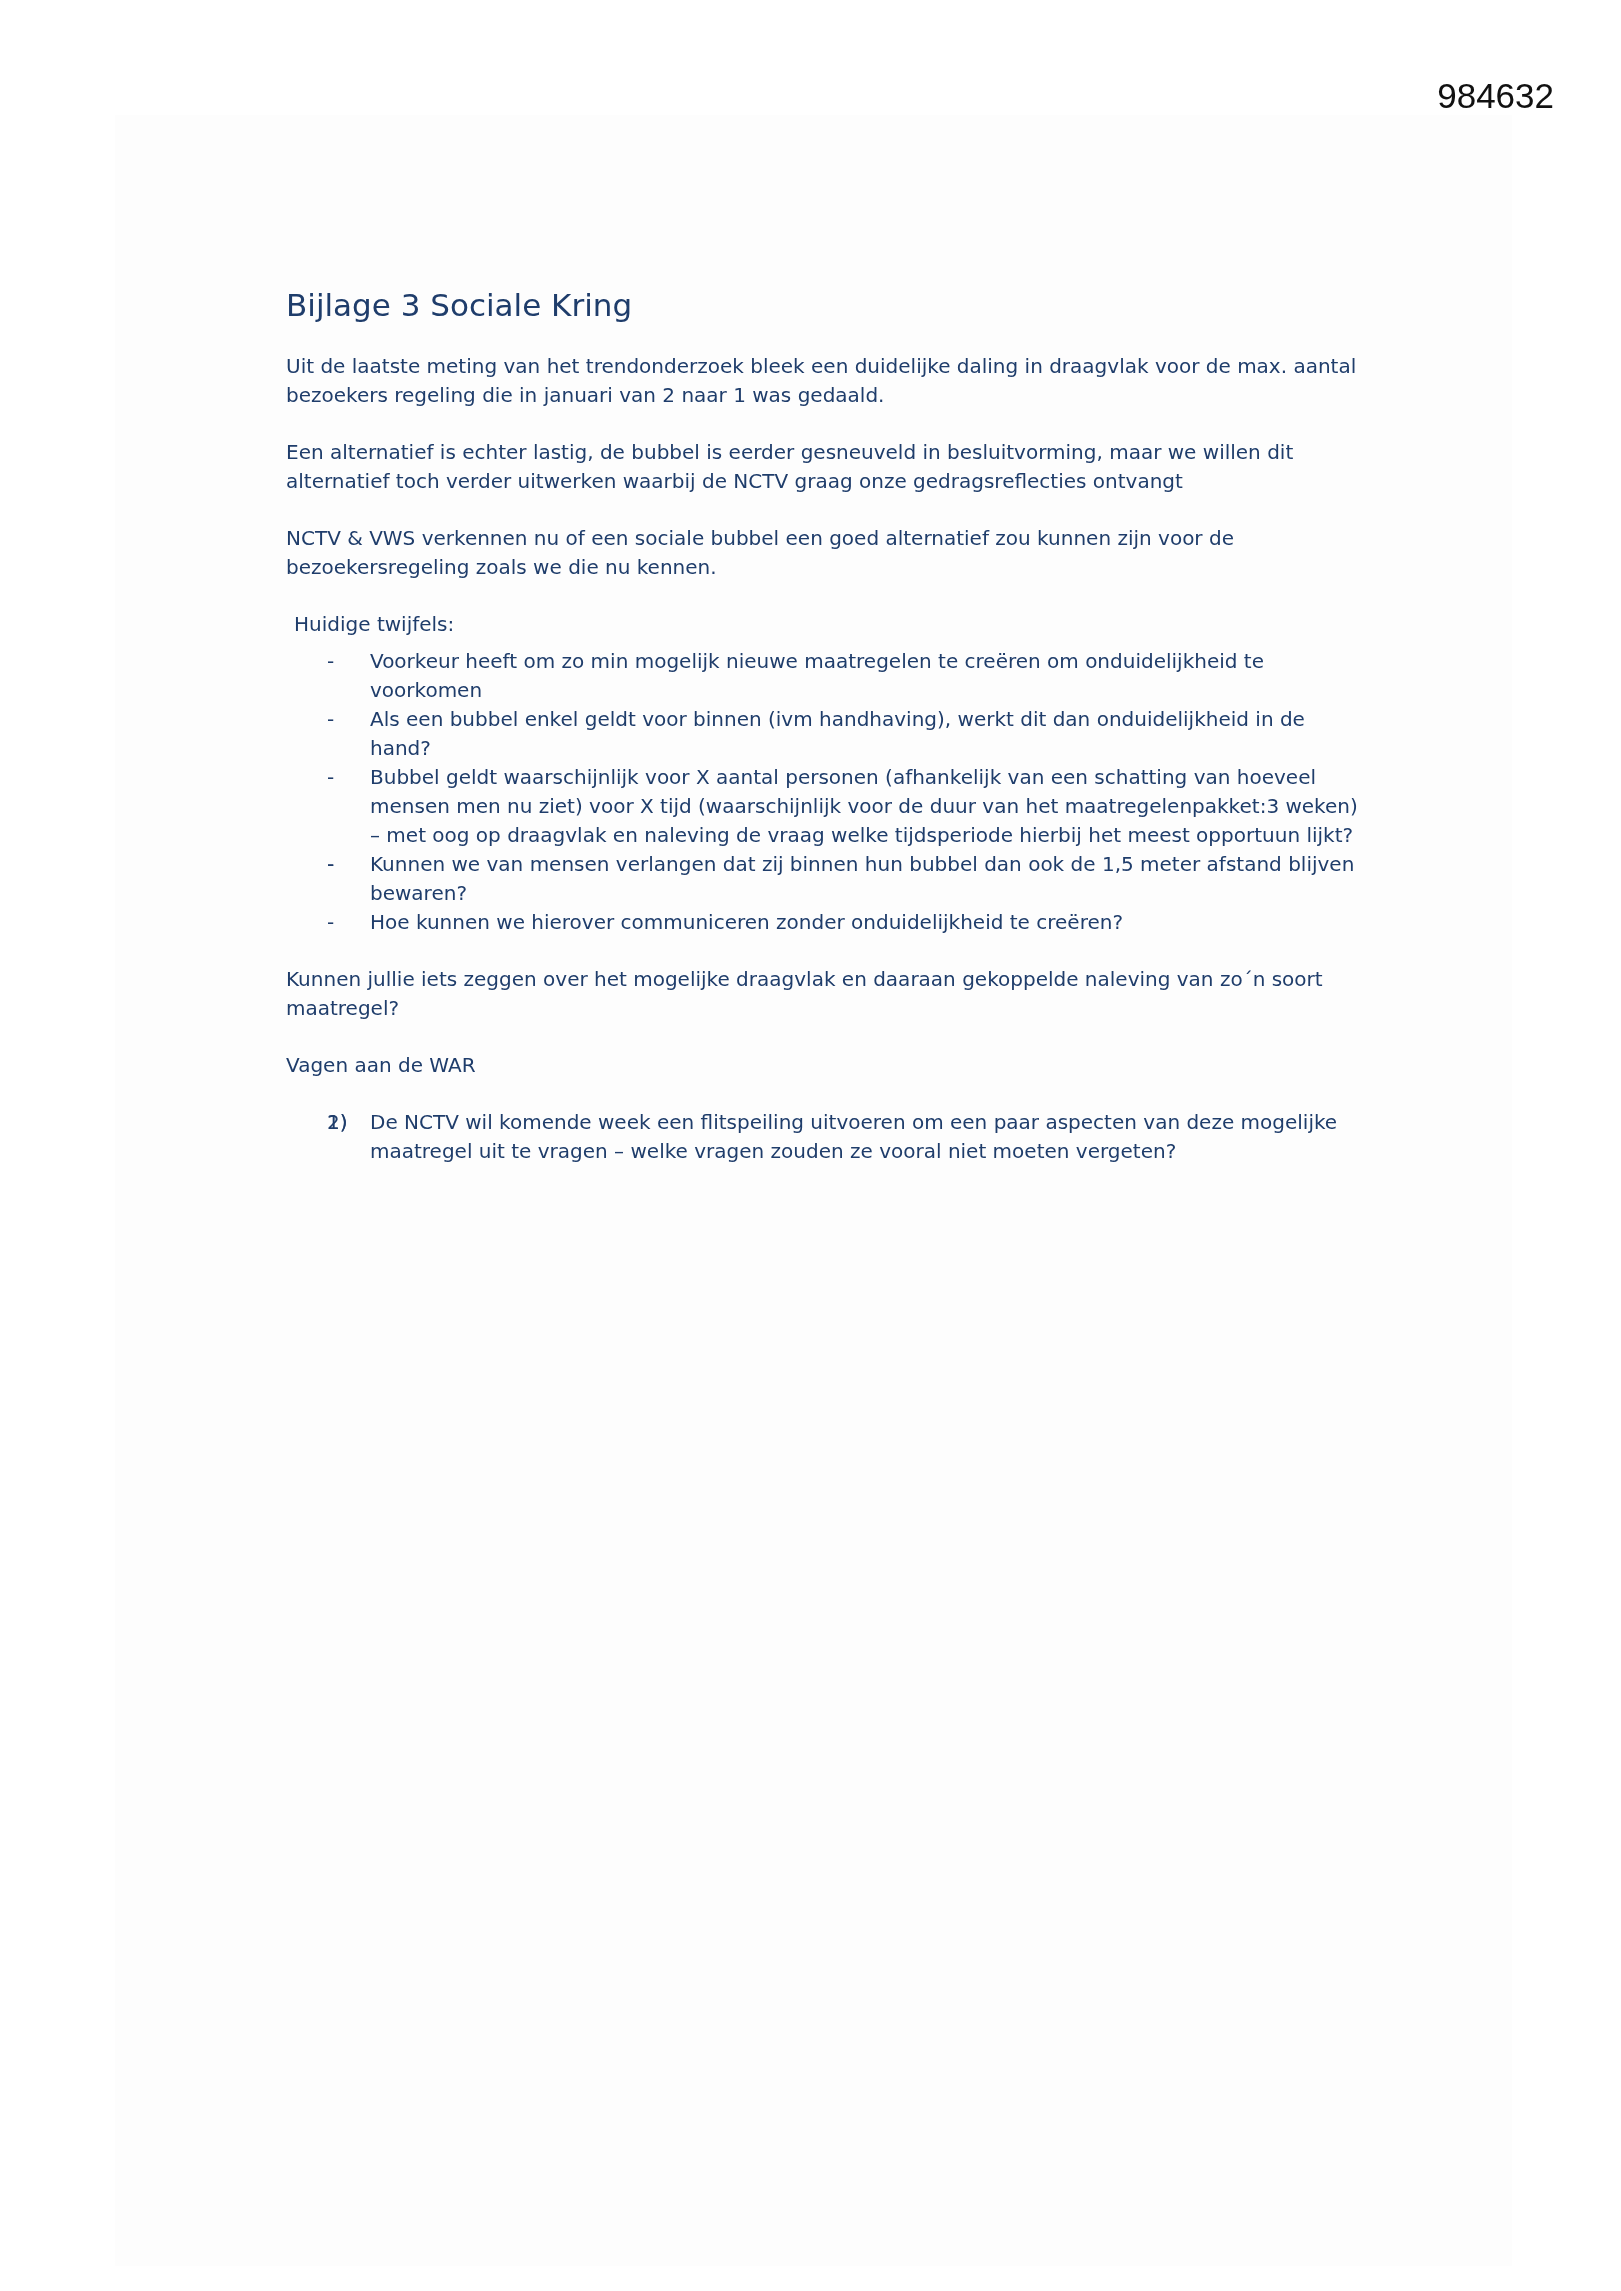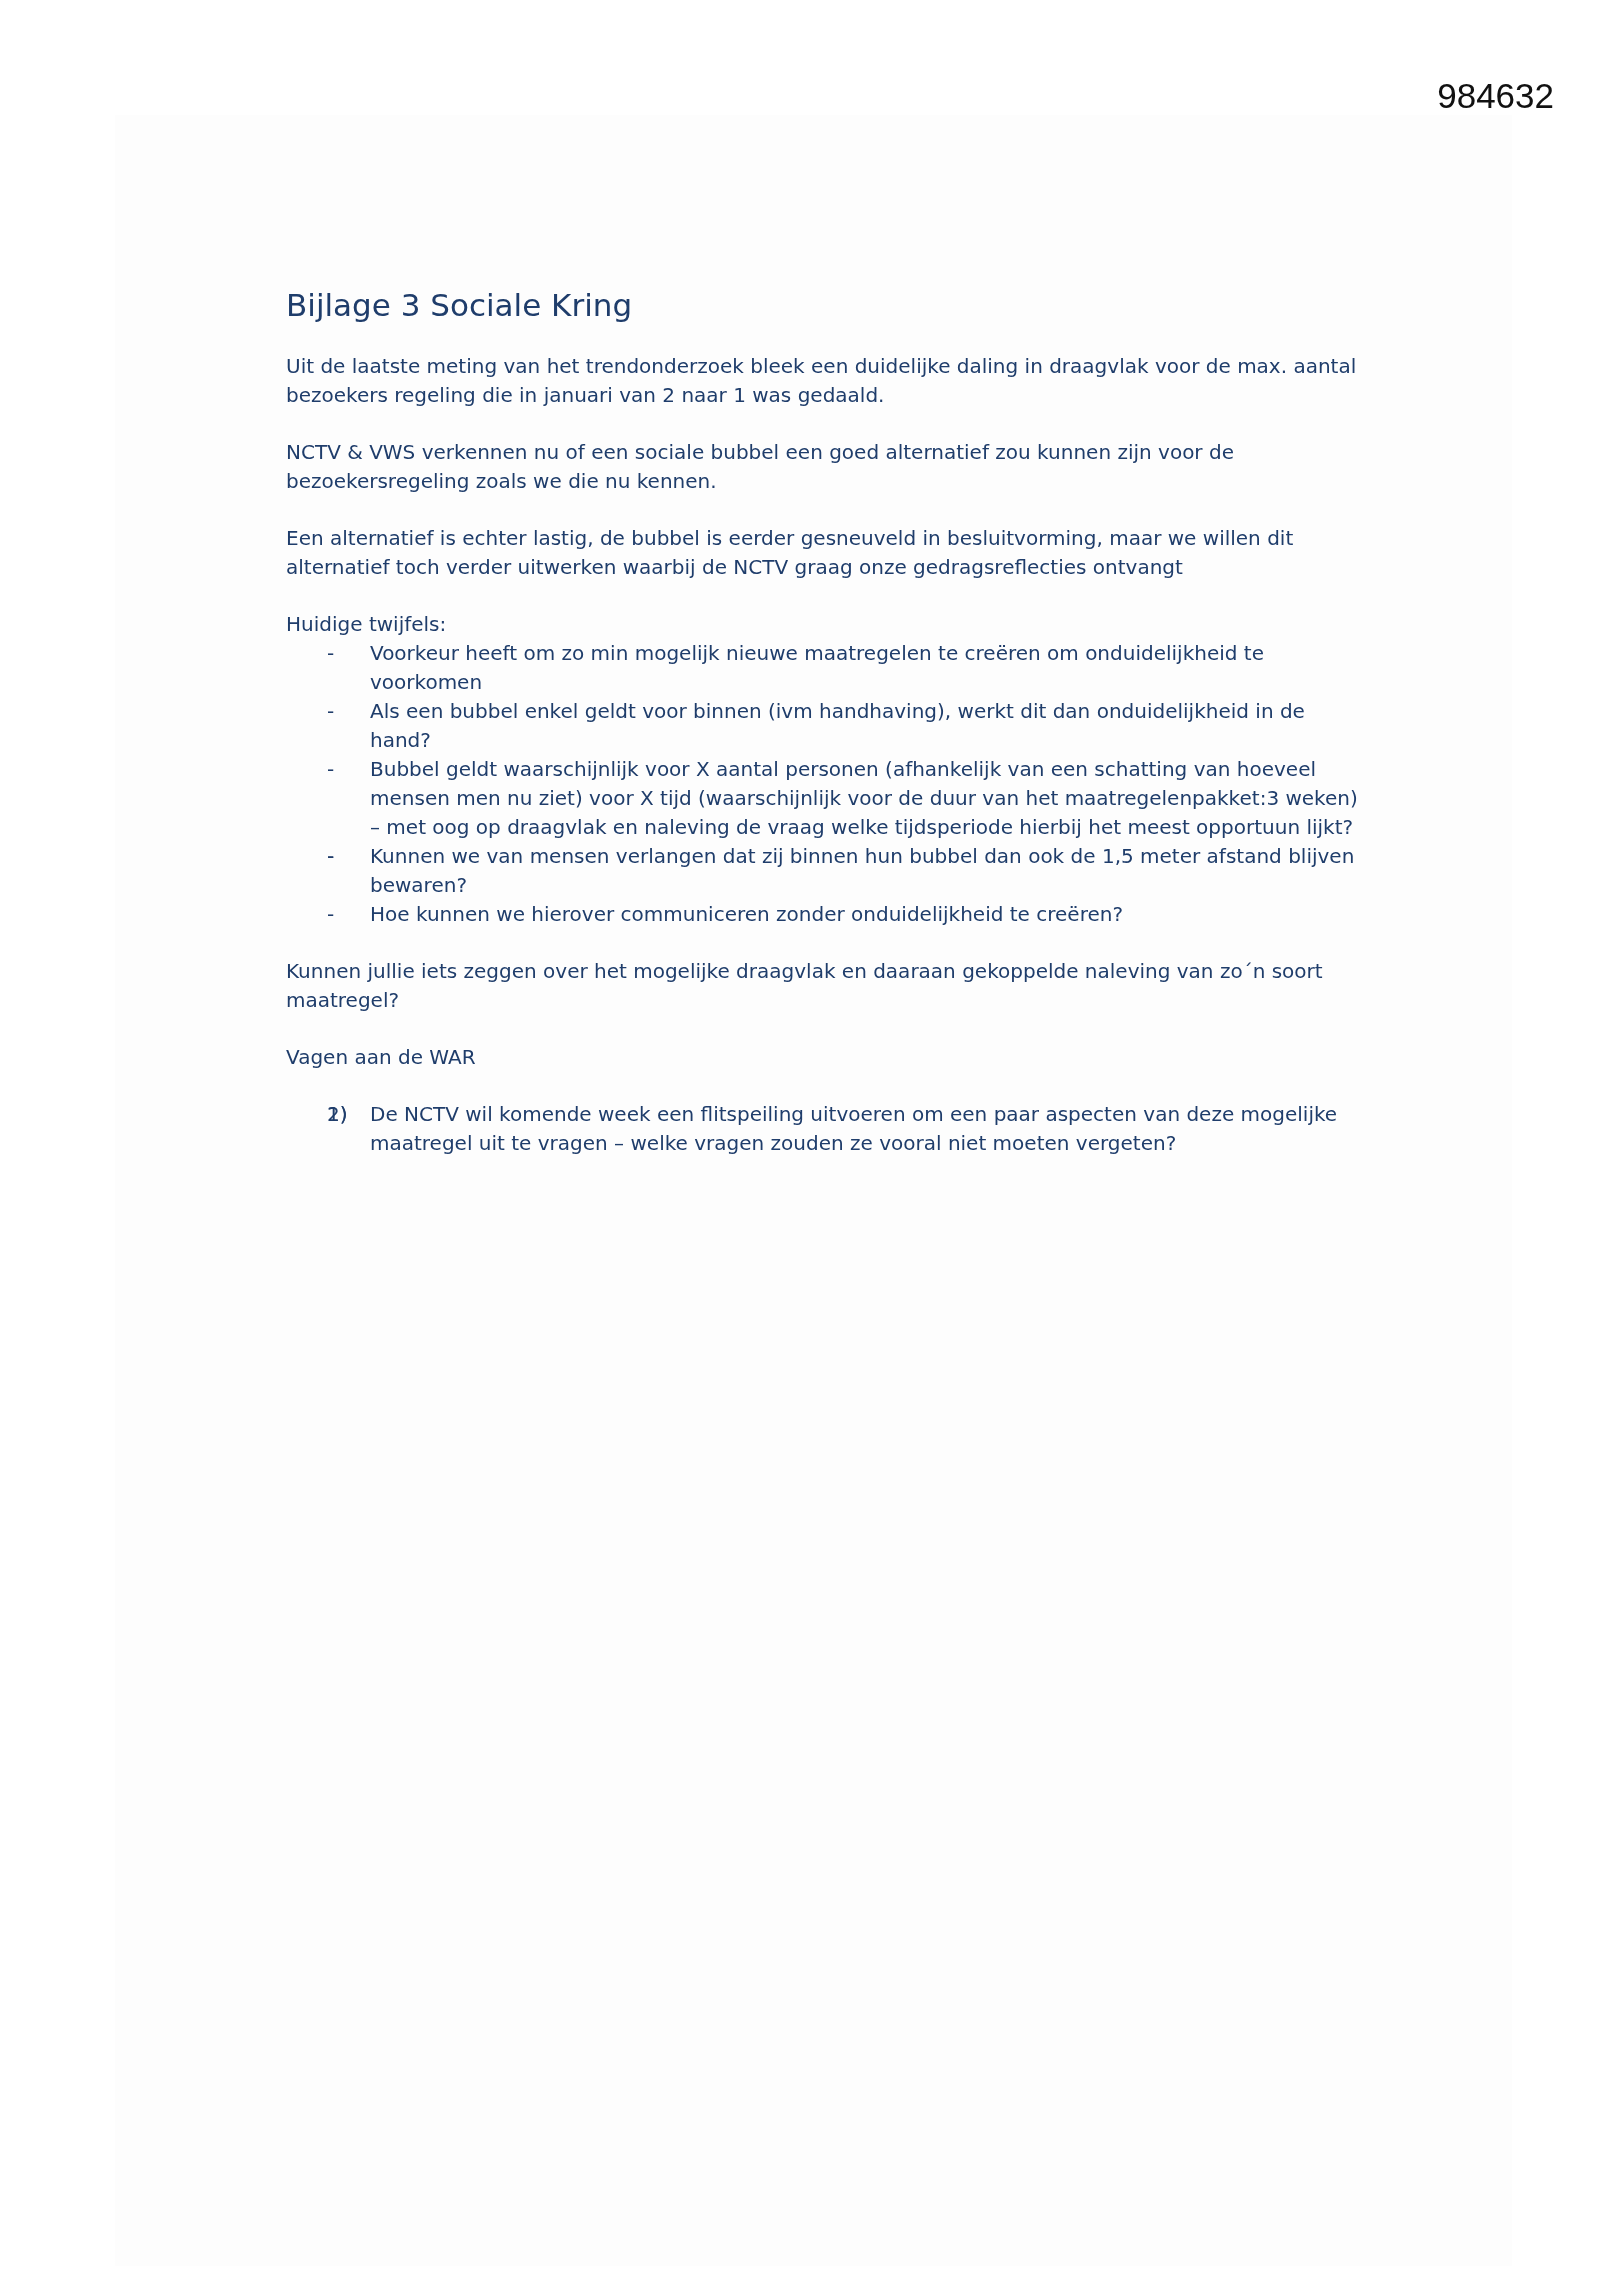--- a/index.html
+++ b/index.html
@@ -16,40 +16,40 @@
     background: #fdfdfd;
   }
   .content {
     position: absolute; left: 286px; top: 286px; width: 1078px;
     color: #1f3d6b; font-size: 20px; line-height: 29px;
   }
   h1 {
     margin: 0 0 27.4px 0; font-weight: normal; font-size: 31px; line-height: 39px; color: #1f3d6b;
   }
   p { margin: 0 0 28px 0; }
-  .label { margin: 0; }
+  .label { margin: 8px; }
   ul.dash { list-style: none; margin: 0 0 28px 0; padding: 0; }
   ul.dash li, ol.num li { position: relative; padding-left: 84px; }
   ul.dash li .marker { position: absolute; left: 41px; top: 0; }
   .bold-heading { font-weight: normal; margin: 0 0 28px 0; }
   ol.num { list-style: none; margin: 57px 0 0 0; padding: 0; }
   ol.num li .marker { position: absolute; left: 41px; top: 0; }
 </style>
 </head>
 <body>
 
 <div class="doc-id">984632</div>
 <div class="page-tint"></div>
 
 <div class="content">
   <h1>Bijlage 3 Sociale Kring</h1>
 
   <p>Uit de laatste meting van het trendonderzoek bleek een duidelijke daling in draagvlak voor de max. aantal bezoekers regeling die in januari van 2 naar 1 was gedaald.</p>
+  <p>Een alternatief is echter lastig, de bubbel is eerder gesneuveld in besluitvorming, maar we willen dit alternatief toch verder uitwerken waarbij de NCTV graag onze gedragsreflecties ontvangt</p>
   <p>NCTV &amp; VWS verkennen nu of een sociale bubbel een goed alternatief zou kunnen zijn voor de bezoekersregeling zoals we die nu kennen.</p>
-  <p>Een alternatief is echter lastig, de bubbel is eerder gesneuveld in besluitvorming, maar we willen dit alternatief toch verder uitwerken waarbij de NCTV graag onze gedragsreflecties ontvangt</p>
 
   <p class="label">Huidige twijfels:</p>
   <ul class="dash">
     <li><span class="marker">-</span><span>Voorkeur heeft om zo min mogelijk nieuwe maatregelen te creëren om onduidelijkheid te voorkomen</span></li>
     <li><span class="marker">-</span><span>Als een bubbel enkel geldt voor binnen (ivm handhaving), werkt dit dan onduidelijkheid in de hand?</span></li>
     <li><span class="marker">-</span><span>Bubbel geldt waarschijnlijk voor X aantal personen (afhankelijk van een schatting van hoeveel mensen men nu ziet) voor X tijd (waarschijnlijk voor de duur van het maatregelenpakket:3 weken) – met oog op draagvlak en naleving de vraag welke tijdsperiode hierbij het meest opportuun lijkt?</span></li>
     <li><span class="marker">-</span></li>
     <li><span class="marker">-</span><span>Kunnen we van mensen verlangen dat zij binnen hun bubbel dan ook de 1,5 meter afstand blijven bewaren?</span></li>
     <li><span class="marker">-</span><span>Hoe kunnen we hierover communiceren zonder onduidelijkheid te creëren?</span></li>
   </ul>

